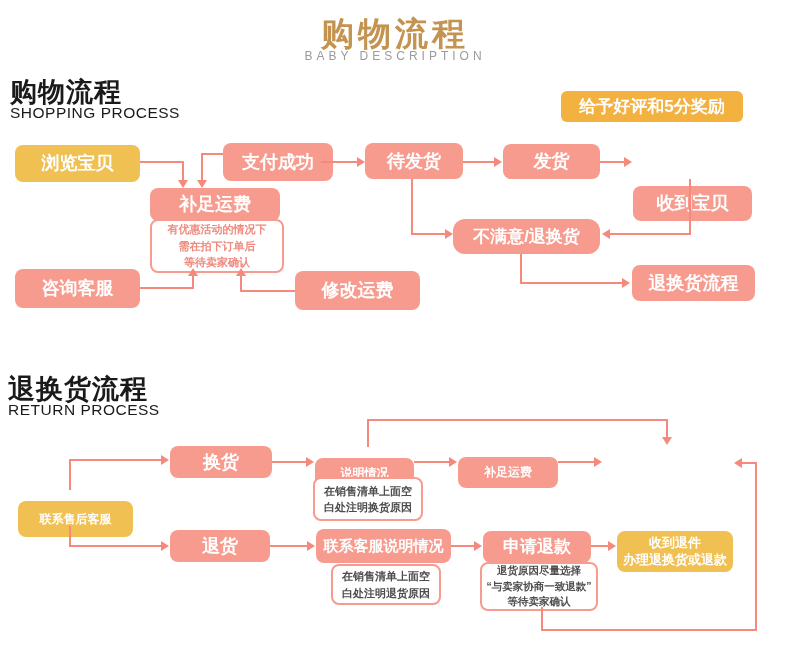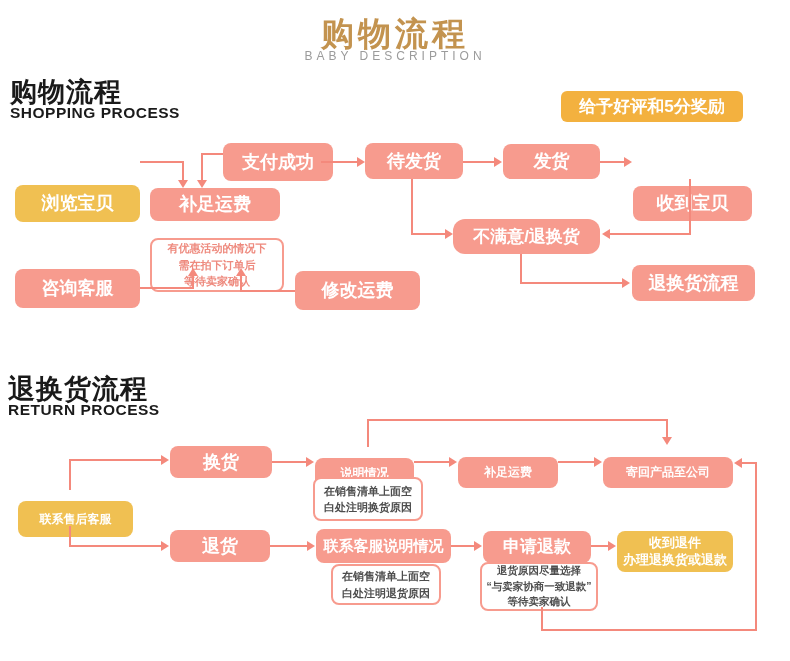--- a/index.html
+++ b/index.html
@@ -14,28 +14,28 @@
   }
   html,body{margin:0;padding:0;background:#fff;}
   #canvas{
     position:relative;width:790px;height:661px;background:#ffffff;
     font-family:"Liberation Sans","DejaVu Sans",sans-serif;overflow:hidden;
   }
   .abs{position:absolute;}
   .hdr-title{top:12px;left:0;width:100%;text-align:center;font-size:33px;font-weight:bold;color:var(--gold);letter-spacing:4px;}
   .hdr-sub{top:49px;left:0;width:100%;text-align:center;font-size:12px;color:#9b9b9b;letter-spacing:4px;}
   .sec-title{font-size:27px;font-weight:bold;color:var(--ink);letter-spacing:1px;}
-  .sec-sub{font-size:15.5px;font-weight:bold;color:var(--ink);letter-spacing:0.5px;}
+  .sec-sub{font-size:15.5px;font-weight:normal;color:var(--ink);letter-spacing:0.5px;}
   .badge{background:var(--orange);border-radius:6px;color:#fff;font-weight:bold;font-size:17px;display:flex;align-items:center;justify-content:center;}
   .node{border-radius:8px;color:#fff;font-weight:bold;font-size:18px;display:flex;flex-direction:column;align-items:center;justify-content:center;text-align:center;line-height:1.25;}
   .pink{background:var(--pink);}
   .yellow{background:var(--yellow);}
   .f17{font-size:17px;} .f16{font-size:12px;margin-top:11px;} .f15{font-size:15px;} .f13{font-size:13px;}
   .note{background:#fff;border:2px solid var(--pink);border-radius:8px;font-size:11px;font-weight:bold;color:var(--notegray);display:flex;flex-direction:column;align-items:center;justify-content:center;text-align:center;line-height:1.5;}
-  .note.pinktext{color:var(--notepink);margin-top:19px;}
+  .note.pinktext{color:var(--notepink);}
   .note.f10{font-size:10.5px;}
   .hl{height:2px;background:var(--line);}
   .vl{width:2px;background:var(--line);}
   .ar{width:0;height:0;}
   .ar-r{border-top:5px solid transparent;border-bottom:5px solid transparent;border-left:8px solid var(--line);}
   .ar-l{border-top:5px solid transparent;border-bottom:5px solid transparent;border-right:8px solid var(--line);}
   .ar-d{border-left:5px solid transparent;border-right:5px solid transparent;border-top:8px solid var(--line);}
   .ar-u{border-left:5px solid transparent;border-right:5px solid transparent;border-bottom:8px solid var(--line);}
 </style>
 </head>
@@ -43,21 +43,21 @@
 
 <div id="canvas">
 
   <div class="abs hdr-title">购物流程</div>
   <div class="abs hdr-sub">BABY DESCRIPTION</div>
 
   <div class="abs sec-title" style="left:10px;top:74px;">购物流程</div>
   <div class="abs sec-sub" style="left:10px;top:104px;">SHOPPING PROCESS</div>
   <div class="abs badge" style="left:561px;top:91px;width:182px;height:31px;">给予好评和5分奖励</div>
 
-  <div class="abs node yellow" style="left:15px;top:145px;width:125px;height:37px;margin-top:40px;">浏览宝贝</div>
+  <div class="abs node yellow" style="left:15px;top:145px;width:125px;height:37px;">浏览宝贝</div>
   <div class="abs node pink" style="left:223px;top:143px;width:110px;height:38px;">支付成功</div>
   <div class="abs node pink" style="left:365px;top:143px;width:98px;height:36px;">待发货</div>
   <div class="abs node pink" style="left:503px;top:144px;width:97px;height:35px;">发货</div>
   <div class="abs node pink" style="left:633px;top:144px;width:119px;height:35px;margin-top:42px;">收到宝贝</div>
   <div class="abs node pink" style="left:150px;top:188px;width:130px;height:33px;">补足运费</div>
   <div class="abs note pinktext" style="left:150px;top:219px;width:130px;height:50px;">
     <span>有优惠活动的情况下</span>
     <span>需在拍下订单后</span>
     <span>等待卖家确认</span>
   </div>
@@ -98,21 +98,20 @@
   <div class="abs sec-sub" style="left:8px;top:401px;">RETURN PROCESS</div>
 
   <div class="abs node yellow f16" style="left:18px;top:490px;width:115px;height:36px;">联系售后客服</div>
   <div class="abs node pink" style="left:170px;top:446px;width:102px;height:32px;">换货</div>
   <div class="abs node pink f16" style="left:315px;top:447px;width:99px;height:30px;">说明情况</div>
   <div class="abs note" style="left:313px;top:477px;width:106px;height:40px;">
     <span>在销售清单上面空</span>
     <span>白处注明换货原因</span>
   </div>
   <div class="abs node pink f16" style="left:458px;top:446px;width:100px;height:31px;">补足运费</div>
-  <div class="abs node pink f16" style="left:603px;top:446px;width:130px;height:31px;">寄回产品至公司</div>
   <div class="abs node pink" style="left:170px;top:530px;width:100px;height:32px;">退货</div>
   <div class="abs node pink f15" style="left:316px;top:529px;width:135px;height:34px;">联系客服说明情况</div>
   <div class="abs note" style="left:331px;top:564px;width:106px;height:37px;">
     <span>在销售清单上面空</span>
     <span>白处注明退货原因</span>
   </div>
   <div class="abs node pink f17" style="left:483px;top:531px;width:108px;height:32px;">申请退款</div>
   <div class="abs note f10" style="left:480px;top:562px;width:114px;height:45px;">
     <span>退货原因尽量选择</span>
     <span>“与卖家协商一致退款”</span>

